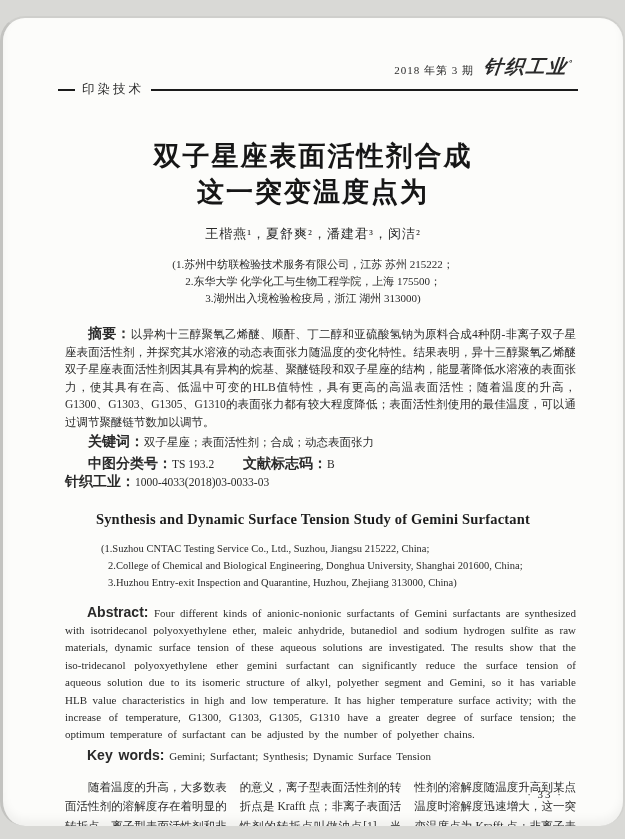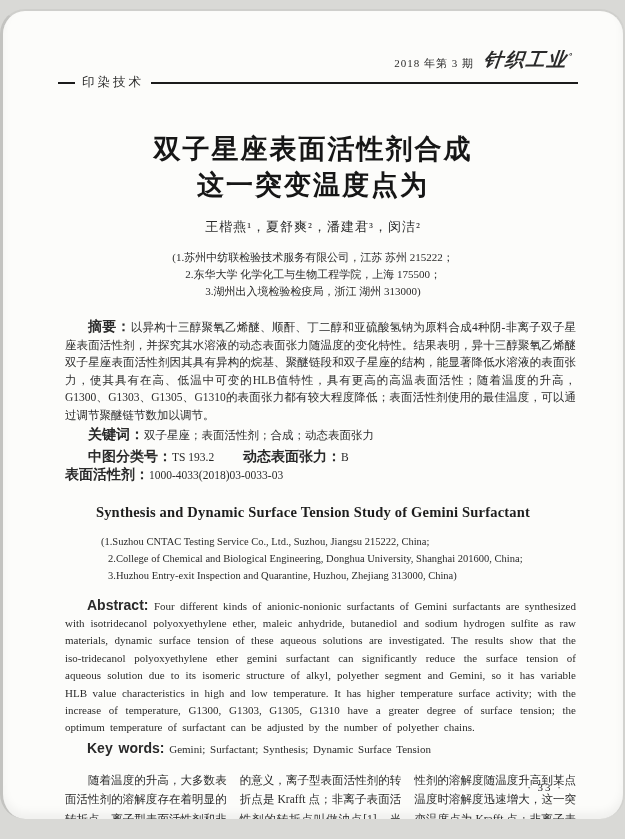--- a/index.html
+++ b/index.html
@@ -1,16 +1,16 @@
 <!DOCTYPE html>
 <html><head>
 <meta charset="utf-8">
 <style>
   html,body{margin:0;padding:0;background:#d9d9d6;}
-  .scan{width:625px;height:810px;margin:9px auto;background:#fcfcfa;position:relative;
+  .scan{width:625px;height:810px;margin:16px auto;background:#fcfcfa;position:relative;
         font-family:"Liberation Serif",serif;color:#2a2a2a;overflow:hidden;
         border-left:3px solid #c3c3c0;border-top:2px solid #cfcfcc;border-right:2px solid #d2d2cf;
         box-sizing:border-box;box-shadow:inset 0 -6px 10px rgba(0,0,0,0.05);border-radius:25px;}
   
   .header{margin:36px 45px 0 55px;}
   .header-meta{display:flex;justify-content:flex-end;align-items:flex-end;gap:10px;padding-right:4px;}
   .issue{font-size:11px;letter-spacing:1px;padding-bottom:2px;}
   .logo{font-size:19px;font-weight:bold;font-style:italic;letter-spacing:2px;
         font-family:"DejaVu Serif",serif;transform:skewX(-6deg);}
   .logo sup{font-size:8px;}
@@ -73,22 +73,22 @@
     <div>2.东华大学 化学化工与生物工程学院，上海 175500；</div>
     <div>3.湖州出入境检验检疫局，浙江 湖州 313000)</div>
   </div>
 
   <p class="abs-cn"><span class="lbl">摘要：</span><span>以异构十三醇聚氧乙烯醚、顺酐、丁二醇和亚硫酸氢钠为原料合成4种阴-非离子双子星座表面活性剂，并探究其水溶液的动态表面张力随温度的变化特性。结果表明，异十三醇聚氧乙烯醚双子星座表面活性剂因其具有异构的烷基、聚醚链段和双子星座的结构，能显著降低水溶液的表面张力，使其具有在高、低温中可变的HLB值特性，具有更高的高温表面活性；随着温度的升高，G1300、G1303、G1305、G1310的表面张力都有较大程度降低；表面活性剂使用的最佳温度，可以通过调节聚醚链节数加以调节。</span></p>
 
   <p class="kw-cn"><span class="lbl">关键词：</span><span>双子星座；表面活性剂；合成；动态表面张力</span></p>
 
   <p class="clc">
     <span class="pair"><span class="lbl">中图分类号：</span><span>TS 193.2</span></span>
-    <span class="pair"><span class="lbl">动态表面张力：</span><span>B</span></span>
-    <span class="pair"><span class="lbl">表面活性剂：</span><span>1000-4033(2018)03-0033-03</span></span>
+    <span class="pair"><span class="lbl">文献标志码：</span><span>B</span></span>
+    <span class="pair"><span class="lbl">针织工业：</span><span>1000-4033(2018)03-0033-03</span></span>
   </p>
 
   <div class="title-en">Synthesis and Dynamic Surface Tension Study of Gemini Surfactant</div>
 
   <div class="affils-en">
     <div>(1.Suzhou CNTAC Testing Service Co., Ltd., Suzhou, Jiangsu 215222, China;</div>
     <div>2.College of Chemical and Biological Engineering, Donghua University, Shanghai 201600, China;</div>
     <div>3.Huzhou Entry-exit Inspection and Quarantine, Huzhou, Zhejiang 313000, China)</div>
   </div>
 

